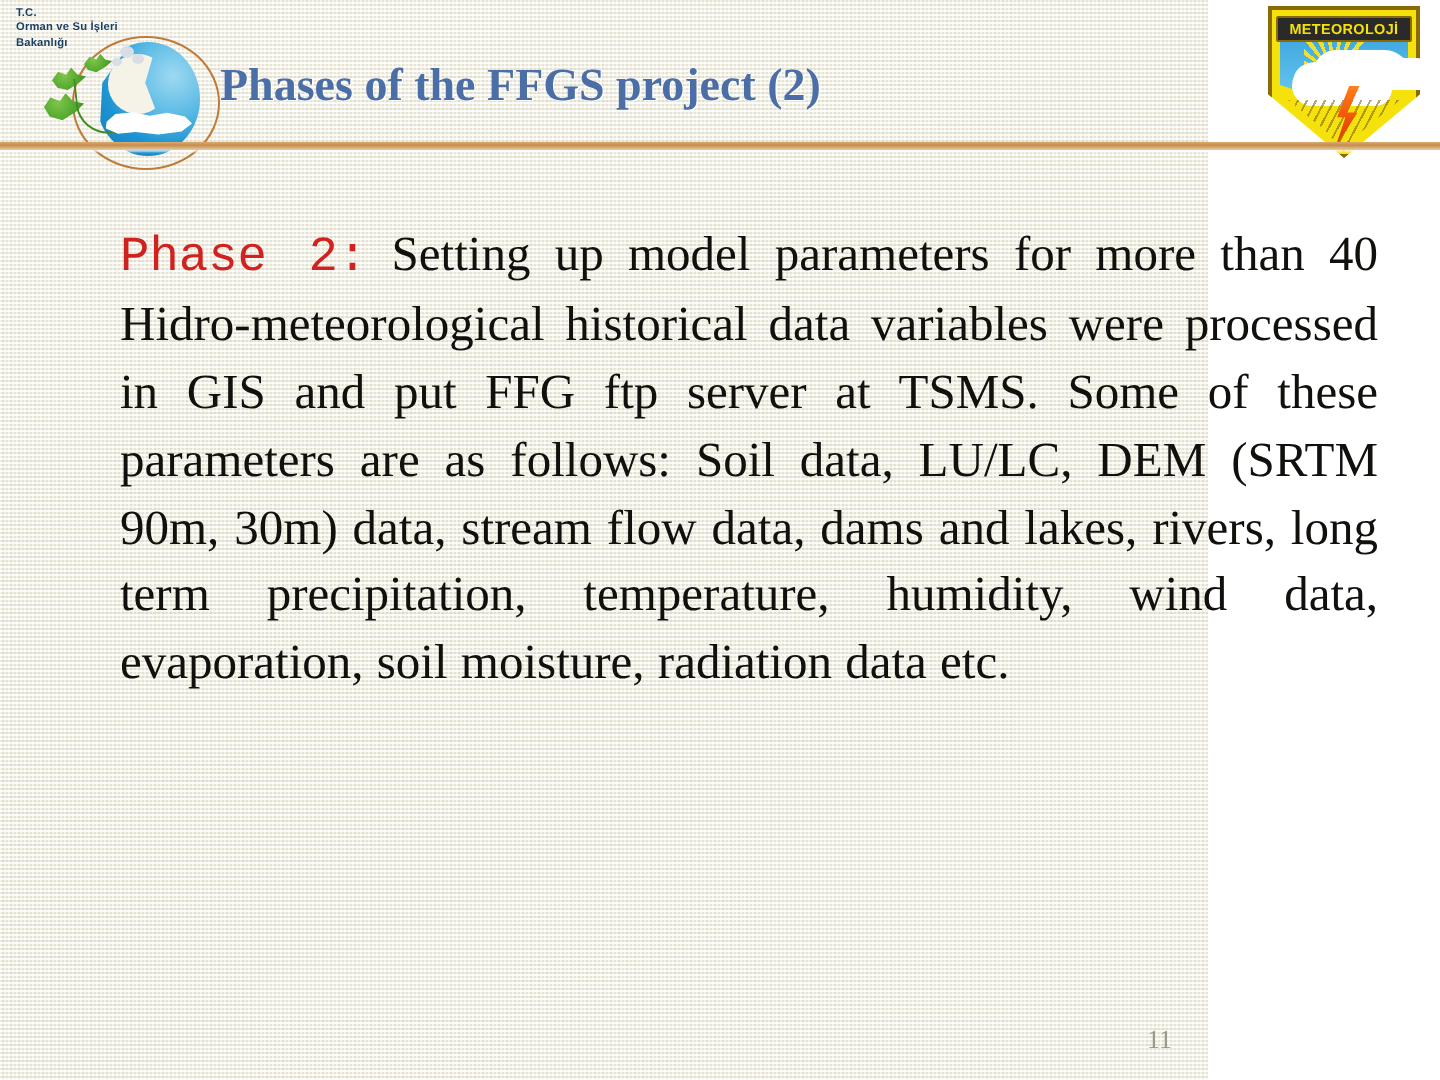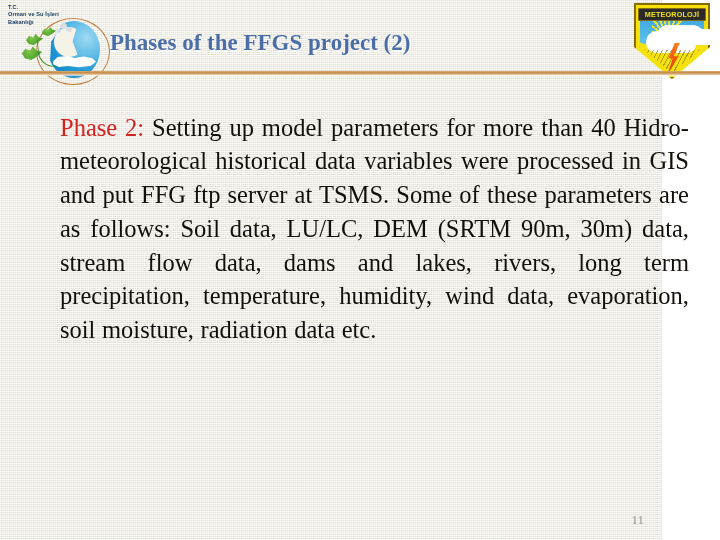--- a/index.html
+++ b/index.html
@@ -8,21 +8,21 @@
   }
   body {
     width: 720px;
     height: 540px;
     overflow: hidden;
     font-family: "Liberation Serif", "DejaVu Serif", serif;
   }
 
   #slide {
     position: relative;
-    width: 662px;
+    width: 604px;
     height: 540px;
     background-color: #f3f1e4;
     background-image:
       repeating-linear-gradient(0deg,
         rgba(255,255,255,0.75) 0px, rgba(255,255,255,0.75) 1px,
         rgba(203,199,176,0.30) 1px, rgba(203,199,176,0.30) 2px,
         rgba(255,255,255,0.55) 2px, rgba(255,255,255,0.55) 3px,
         rgba(214,210,188,0.22) 3px, rgba(214,210,188,0.22) 4px),
       repeating-linear-gradient(90deg,
         rgba(255,255,255,0.75) 0px, rgba(255,255,255,0.75) 1px,
@@ -253,20 +253,21 @@
     font-family: "Liberation Serif", "DejaVu Serif", serif;
     font-size: 24.5px;
     line-height: 33.8px;
     color: #12100c;
     text-align: justify;
     text-justify: inter-word;
     word-spacing: 0.5px;
   }
   #body-text .phase-label {
     color: #d0231f;
+    font-family: Liberation Mono, monospace;
   }
 
   
   #page-number {
     position: absolute;
     right: 18px;
     bottom: 12px;
     font-family: "Liberation Serif", "DejaVu Serif", serif;
     font-size: 13px;
     color: #9b9887;

